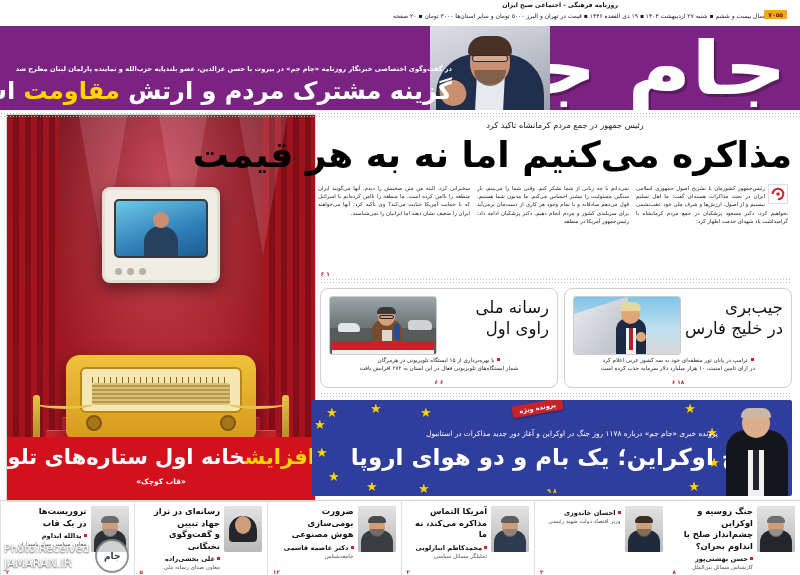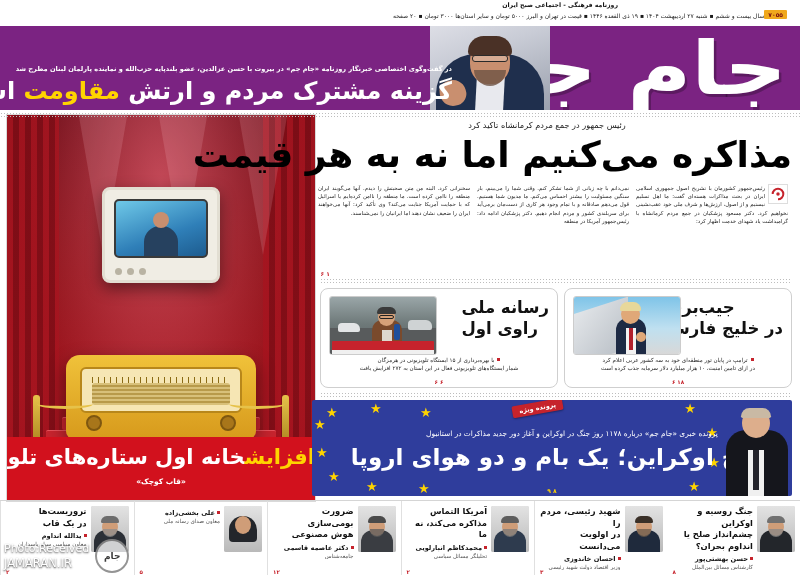--- a/index.html
+++ b/index.html
@@ -205,21 +205,21 @@
   }
   .feature-title .yl { color: #ffd400; }
   .feature-sub {
     position: absolute; left: 0; right: 0; top: 40px;
     text-align: center; direction: rtl;
     font-size: 7.5px; font-weight: bold; color: #ffffff;
   }
 
   
   .main-kicker {
-    position: absolute; top: 120px; right: 18px; width: 470px;
+    position: absolute; top: 120px; right: 0; width: 470px;
     text-align: center; direction: rtl; white-space: nowrap;
     font-size: 8.2px; color: #1a1a1a;
   }
   .main-headline {
     position: absolute; top: 135px; right: 8px; width: 476px;
     text-align: center; direction: rtl; white-space: nowrap;
     font-size: 36px; font-weight: bold; color: #000;
     letter-spacing: -1px; line-height: 1.1;
   }
   .main-body {
@@ -249,22 +249,22 @@
   }
 
   
   .box {
     position: absolute; top: 288px; height: 100px;
     border: 1px solid #cfcfcf; border-radius: 8px; background: #fff;
   }
   .box-right { right: 8px; width: 228px; }
   .box-left  { right: 242px; width: 238px; }
   .box-title {
-    position: absolute; top: 9px; direction: rtl; text-align: left;
-    font-size: 16.5px; font-weight: bold; color: #111; line-height: 1.26;
+    position: absolute; top: 9px; direction: rtl; text-align: right;
+    font-size: 16.5px; font-weight: normal; color: #111; line-height: 1.26;
     white-space: nowrap;
   }
   .box-right .box-title { right: 8px; }
   .box-left  .box-title { right: 8px; }
   .box-thumb {
     position: absolute; top: 7px; width: 108px; height: 59px;
     border-radius: 3px; overflow: hidden; border: 1px solid #ccc;
   }
   .box-right .box-thumb { left: 8px; }
   .box-left  .box-thumb { left: 8px; }
@@ -607,20 +607,22 @@
         <div class="av-body" style="background:#2b2f36"></div>
         <div class="av-head"></div>
         <div class="av-beard" style="background:#8d8d8d"></div>
         <div class="av-hair" style="background:#6d6d6d"></div>
       </div>
       <div class="b-page">۲</div>
     </div>
 
     <div class="bcell">
       <div class="b-text">
+        <div class="b-title" style="white-space:pre-line">رسانه‌ای در تراز جهاد تبیین
+و گفت‌وگوی نخبگانی</div>
         <div class="b-author"><span class="sq"></span><span>علی بخشی‌زاده</span></div>
         <div class="b-role">معاون صدای رسانه ملی</div>
       </div>
       <div class="b-avatar">
         <div class="av-bg"></div>
         <div class="av-scarf"></div>
         <div class="av-head" style="bottom:18px"></div>
       </div>
       <div class="b-page">۵</div>
     </div>
@@ -654,22 +656,20 @@
         <div class="av-body" style="background:#2e3b4e"></div>
         <div class="av-head"></div>
         <div class="av-beard" style="background:#7a7a7a"></div>
         <div class="av-hair" style="background:#5e5e5e"></div>
       </div>
       <div class="b-page">۲</div>
     </div>
 
     <div class="bcell">
       <div class="b-text">
-        <div class="b-title" style="white-space:pre-line">شهید رئیسی، مردم را
-در اولویت می‌دانست</div>
         <div class="b-author"><span class="sq"></span><span>احسان خاندوزی</span></div>
         <div class="b-role">وزیر اقتصاد دولت شهید رئیسی</div>
       </div>
       <div class="b-avatar">
         <div class="av-bg"></div>
         <div class="av-body" style="background:#1f2a3c"></div>
         <div class="av-head"></div>
         <div class="av-beard" style="background:#6b5b4b"></div>
         <div class="av-hair" style="background:#3a3028"></div>
       </div>

